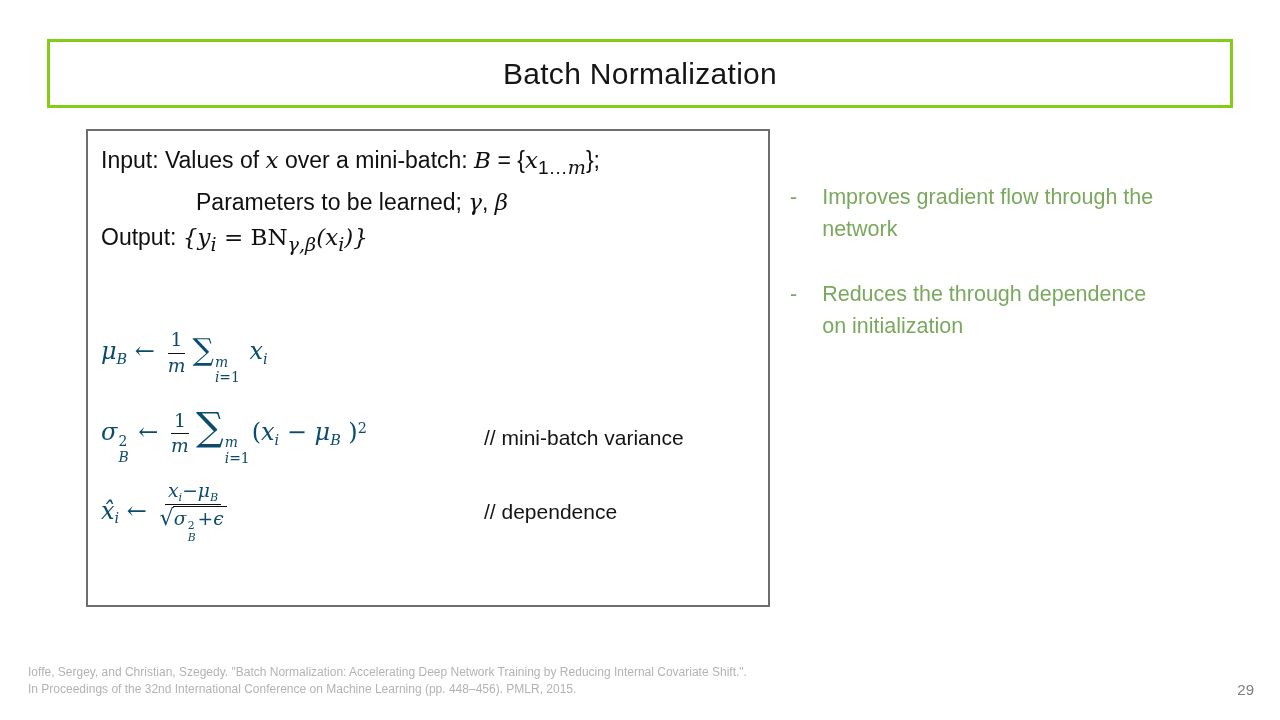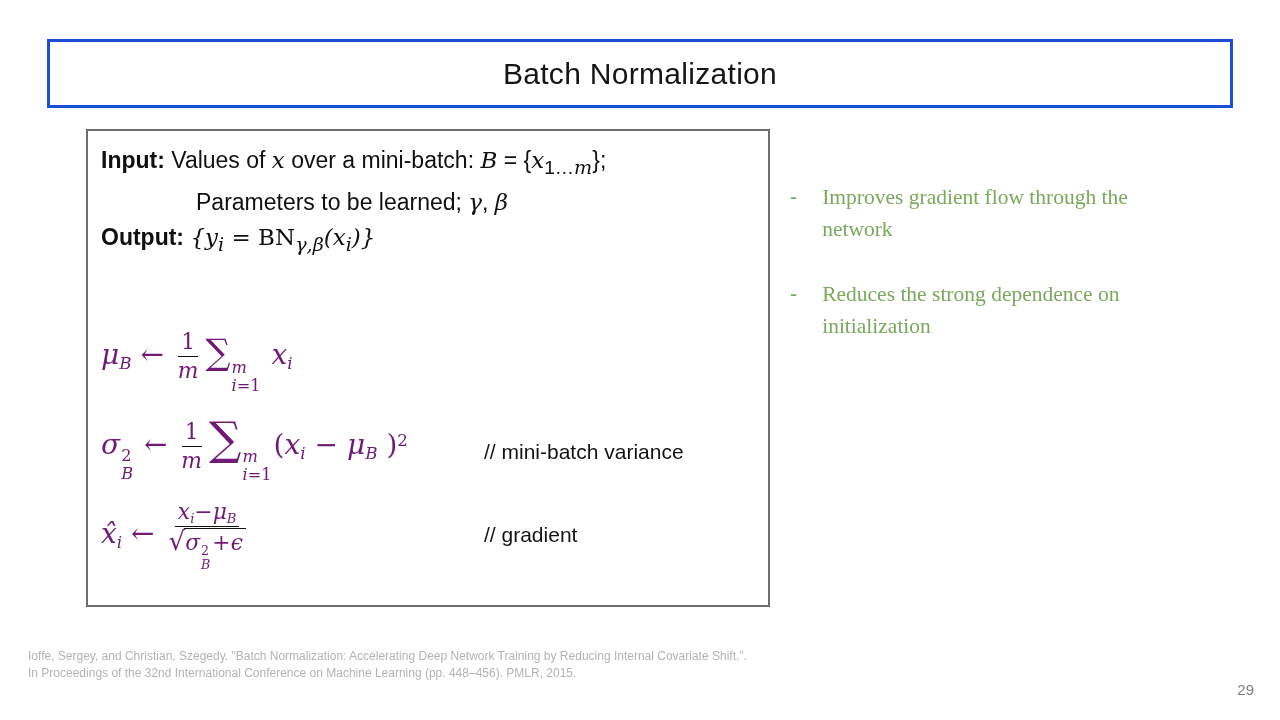--- a/index.html
+++ b/index.html
@@ -8,52 +8,52 @@
     position:relative;
     background:#ffffff;
     font-family:"Liberation Sans", sans-serif;
     color:#171717;
     overflow:hidden;
   }
 
   
   .title-box {
     position:absolute; left:47px; top:39px; width:1186px; height:69px;
-    border:3px solid #1d4ed8;
+    border:3px solid #84cc16;
     display:flex; align-items:center; justify-content:center;
     background:#ffffff;
   }
   .title-box .title {
     font-size:30px; letter-spacing:0.3px; color:#151515;
   }
 
   
   .algo-box {
     position:absolute; left:86px; top:129px; width:684px; height:478px;
     border:2px solid #6e6e6e;
     padding:12px 12px 0 13px;
     background:#ffffff;
   }
   .io { font-size:23px; line-height:35px; color:#101010; }
-  .io b { font-weight:700; }
+  .io b { font-weight:400; }
   .io .indent { display:block; padding-left:95px; }
   i, .it {
     font-family:"DejaVu Serif", serif; font-style:italic; font-weight:normal;
   }
   .rm { font-family:"DejaVu Serif", serif; font-style:normal; }
 
   .rows { margin-top:68px; }
   .frow {
     display:grid; grid-template-columns:383px auto; align-items:center;
   }
   .frow.r1 { margin-bottom:24px; }
   .frow.r2 { margin-bottom:14px; }
   .frow.r3 { margin-bottom:24px; }
   .math {
-    font-size:28px; white-space:nowrap; color:#701a75;
+    font-size:24px; white-space:nowrap; color:#0c4a6e;
     font-family:"DejaVu Serif", serif;
   }
   .math sub { font-size:0.60em; vertical-align:-0.3em; line-height:1; }
   .math sup { font-size:0.60em; vertical-align:0.5em; line-height:1; }
   .comment {
     font-size:21px; color:#141414; white-space:nowrap;
     font-family:"Liberation Sans", sans-serif;
   }
 
   
@@ -83,25 +83,25 @@
   .radical { font-size:1.2em; line-height:1; }
   .und { border-top:1.6px solid #111; padding:1px 3px 0 1px; margin-left:-1px; }
 
   
   .benefits { position:absolute; left:790px; top:181px; width:420px; }
   .benefit {
     display:flex; align-items:flex-start; gap:25px;
     font-size:21.5px; line-height:32px; margin-bottom:33px;
   }
   .benefit .marker { flex:0 0 auto; }
-  .benefit .text { width:348px;font-family:Liberation Serif, serif; }
+  .benefit .text { width:348px; }
 
   
   .citation {
-    position:absolute; left:28px; top:648px;
+    position:absolute; left:28px; top:664px;
     font-size:12px; line-height:17px;
   }
   .page-number {
     position:absolute; right:26px; top:681px;
     font-size:15px; color:#7f7f7f;
   }
 </style>
 </head>
 <body>
 
@@ -151,33 +151,33 @@
         <div class="math"><i>x̂</i><sub><i>i</i></sub> ← <span class="fr">
               <span class="nu"><i>x</i><sub><i>i</i></sub>−<i>μ</i><sub><i>B</i></sub></span>
               <span class="de">
                 <span class="radical">√</span>
                 <span class="und"><i>σ</i><span class="ss tight">
                     <span>2</span>
                     <span><i>B</i></span>
                   </span>+<i>ϵ</i></span>
               </span>
             </span></div>
-        <div class="comment">// gradient</div>
+        <div class="comment">// dependence</div>
       </div>
     </div>
   </div>
 
   <div class="benefits" style="color: rgb(122, 168, 92);">
     <div class="benefit">
       <span class="marker">-</span>
       <span class="text">Improves gradient flow through the network</span>
     </div>
     <div class="benefit">
       <span class="marker">-</span>
-      <span class="text">Reduces the strong dependence on initialization</span>
+      <span class="text">Reduces the through dependence on initialization</span>
     </div>
   </div>
 
   <div class="citation" style="color: rgb(179, 179, 176);">
     <div>Ioffe, Sergey, and Christian, Szegedy. "Batch Normalization: Accelerating Deep Network Training by Reducing Internal Covariate Shift.".</div>
     <div>In Proceedings of the 32nd International Conference on Machine Learning (pp. 448–456). PMLR, 2015.</div>
   </div>
 
   <div class="page-number">29</div>
 

